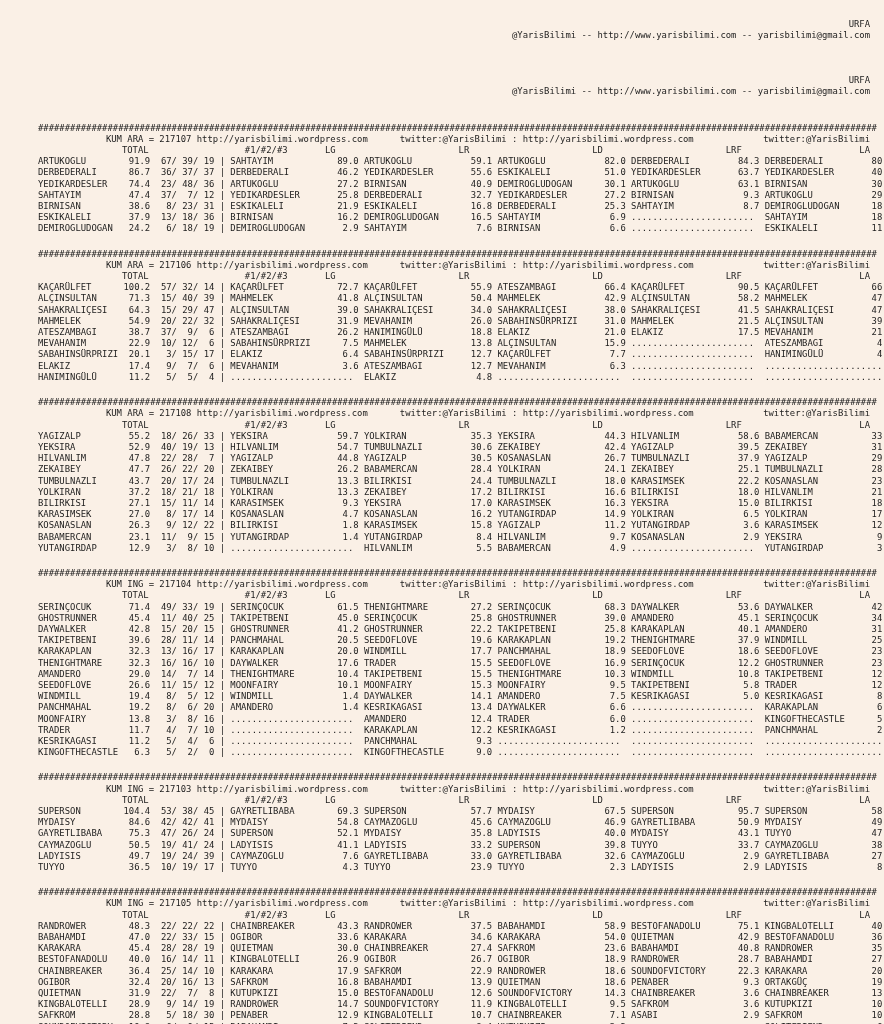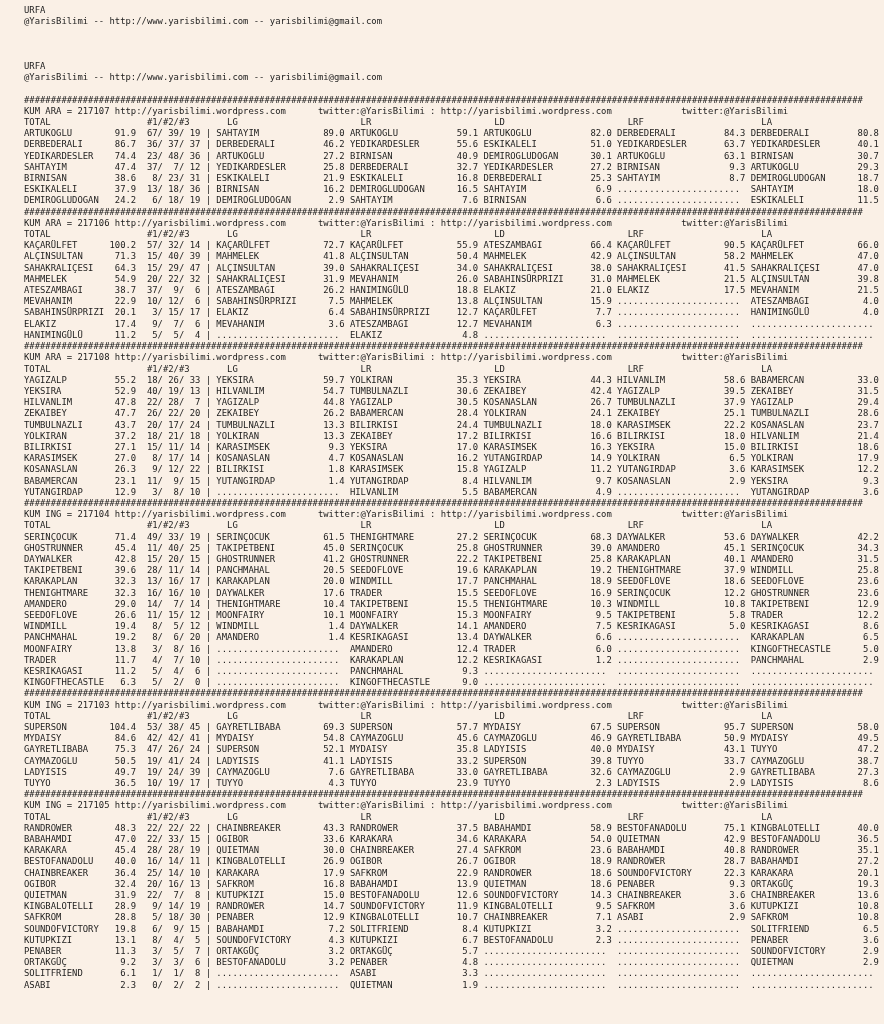--- a/index.html
+++ b/index.html
@@ -1,17 +1,17 @@
 <!DOCTYPE html>
 <html><head>
 <meta charset="utf-8">
 <style>
   html,body{margin:0;padding:0;}
   body{background:#FAF0E6;width:884px;height:1024px;overflow:hidden;box-sizing:border-box;padding:5px 0 0 24px;}
-  pre{margin:0;font:8.9px/11.2px "DejaVu Sans Mono","Liberation Mono",monospace;color:#1c1c1c;white-space:pre;}
+  pre{margin:14px;font:8.9px/11.2px "DejaVu Sans Mono","Liberation Mono",monospace;color:#1c1c1c;white-space:pre;text-align:right;}
 </style>
 </head>
 <body style="background: rgb(250, 240, 230);">
 
 <main>
   <pre id="masthead">URFA
 @YarisBilimi -- http://www.yarisbilimi.com -- yarisbilimi@gmail.com
 
 
 

